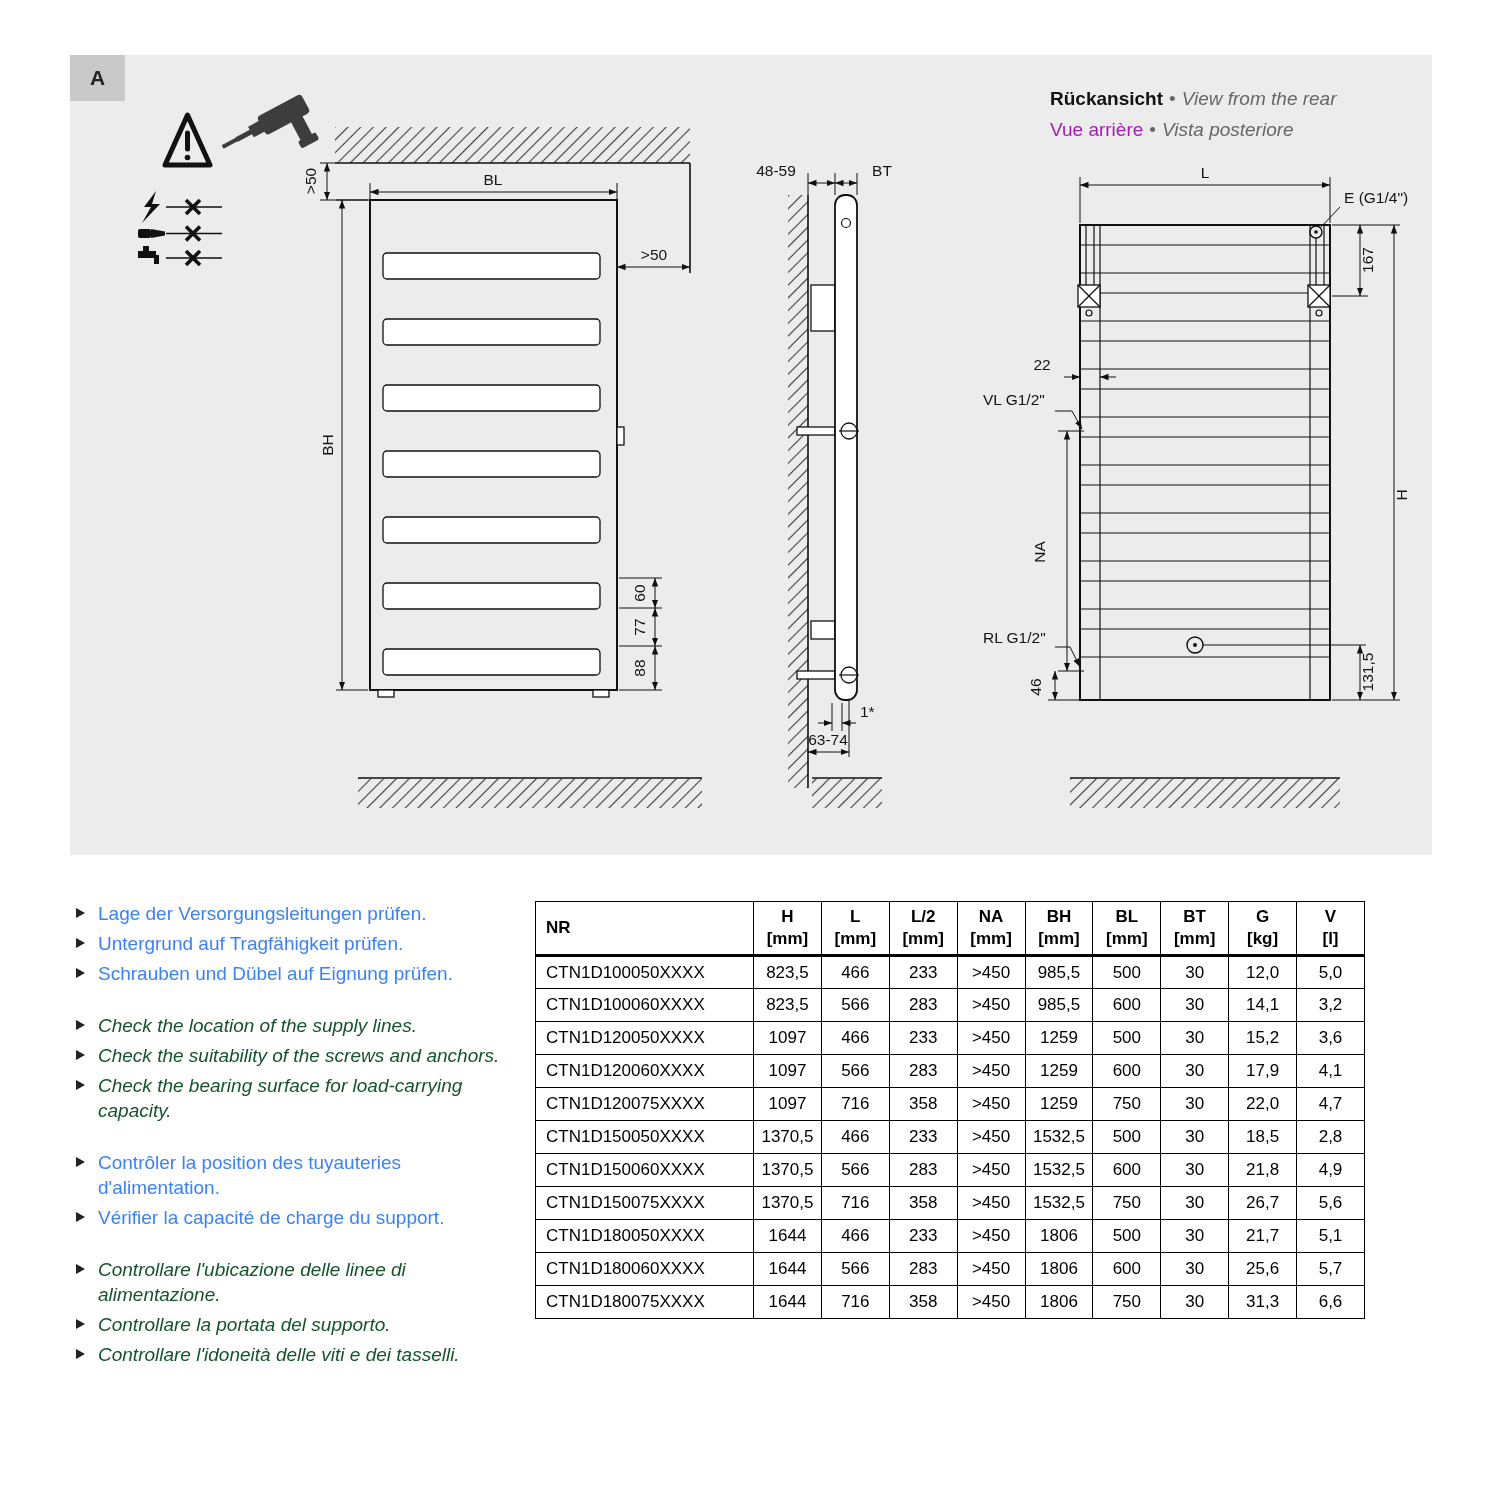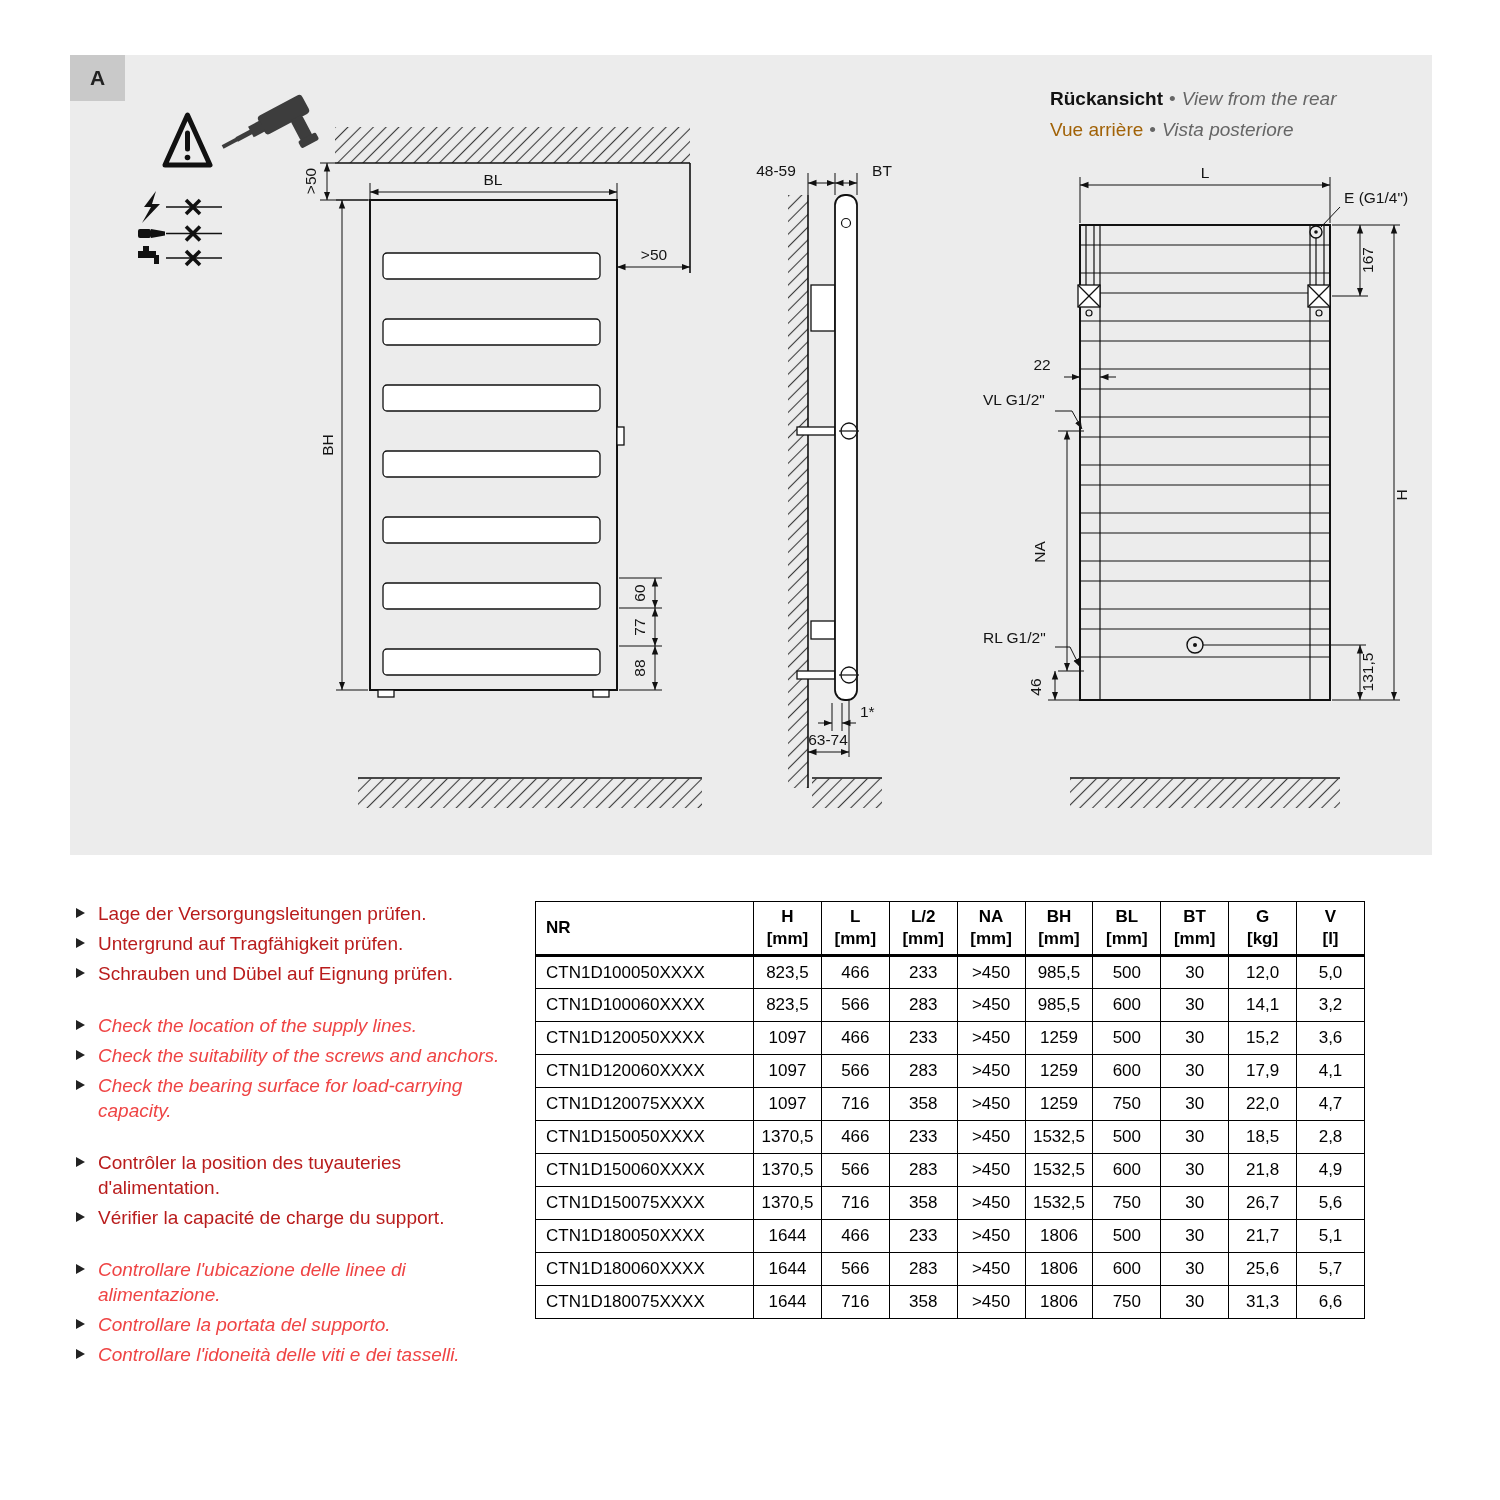--- a/index.html
+++ b/index.html
@@ -7,39 +7,39 @@
   body { width:1500px; height:1500px; font-family:"Liberation Sans", sans-serif; color:#111; }
   .page { position:relative; width:1500px; height:1500px; overflow:hidden; background:#fff; }
 
   
   .panel { position:absolute; left:70px; top:55px; width:1362px; height:800px; background:#ececec; }
   .panel-label { position:absolute; left:0; top:0; width:55px; height:46px; background:#c9c9c9;
                  display:flex; align-items:center; justify-content:center;
                  font-weight:bold; font-size:21px; color:#222; }
   .rear-titles { position:absolute; left:980px; top:28px; font-size:19px; line-height:31px; white-space:nowrap; }
   .rt-b { font-weight:bold; color:#111;text-align:right; }
-  .rt-r { color:#a16207; }
+  .rt-r { color:#a21caf; }
   .rt-sep { color:#666; margin:0 6px; }
   .rt-i { font-style:italic; color:#666;text-align:right; }
 
   .drawing-svg { position:absolute; left:0; top:0; display:block; }
   svg text { font-family:"Liberation Sans", sans-serif; font-size:15.5px; fill:#141414; }
   .obj  { stroke:#111; stroke-width:1.6; fill:none; }
   .obj2 { stroke:#111; stroke-width:2;   fill:none; }
   .thin { stroke:#111; stroke-width:1.2; fill:none; }
   .wfill{ stroke:#111; stroke-width:1.3; fill:#fff; }
   .gfill{ stroke:#111; stroke-width:1.4; fill:#ececec; }
   .ext  { stroke:#111; stroke-width:1; fill:none; }
   .dim  { stroke:#111; stroke-width:1; fill:none; }
 
   
   .notes { position:absolute; left:76px; top:901px; width:424px; }
   .note-group { list-style:none; margin:0 0 27px 0; }
-  .note-group li { display:flex; gap:13px; margin-bottom:5px; font-size:19px; line-height:25px; color:#b91c1c; }
-  .note-group.italic li { font-style:italic; color:#ef4444; }
+  .note-group li { display:flex; gap:13px; margin-bottom:5px; font-size:19px; line-height:25px; color:#3b82f6; }
+  .note-group.italic li { font-style:italic; color:#14532d; }
   .bullet { flex:0 0 auto; width:0; height:0; border-left:9px solid #222;
             border-top:5.5px solid transparent; border-bottom:5.5px solid transparent; margin-top:7px; }
 
   
   .dim-table { position:absolute; left:535px; top:901px; width:830px; border-collapse:collapse;
                table-layout:fixed; font-size:17px; border:1.5px solid #000; }
   .dim-table th, .dim-table td { border:1px solid #000; text-align:center; padding:2px 4px; height:33px; color:#000; }
   .dim-table thead th { font-weight:bold; border-bottom:3px solid #000; height:54px; vertical-align:middle; line-height:22px; }
   .dim-table .col-nr { width:218px; text-align:left; padding-left:10px; }
 </style>

